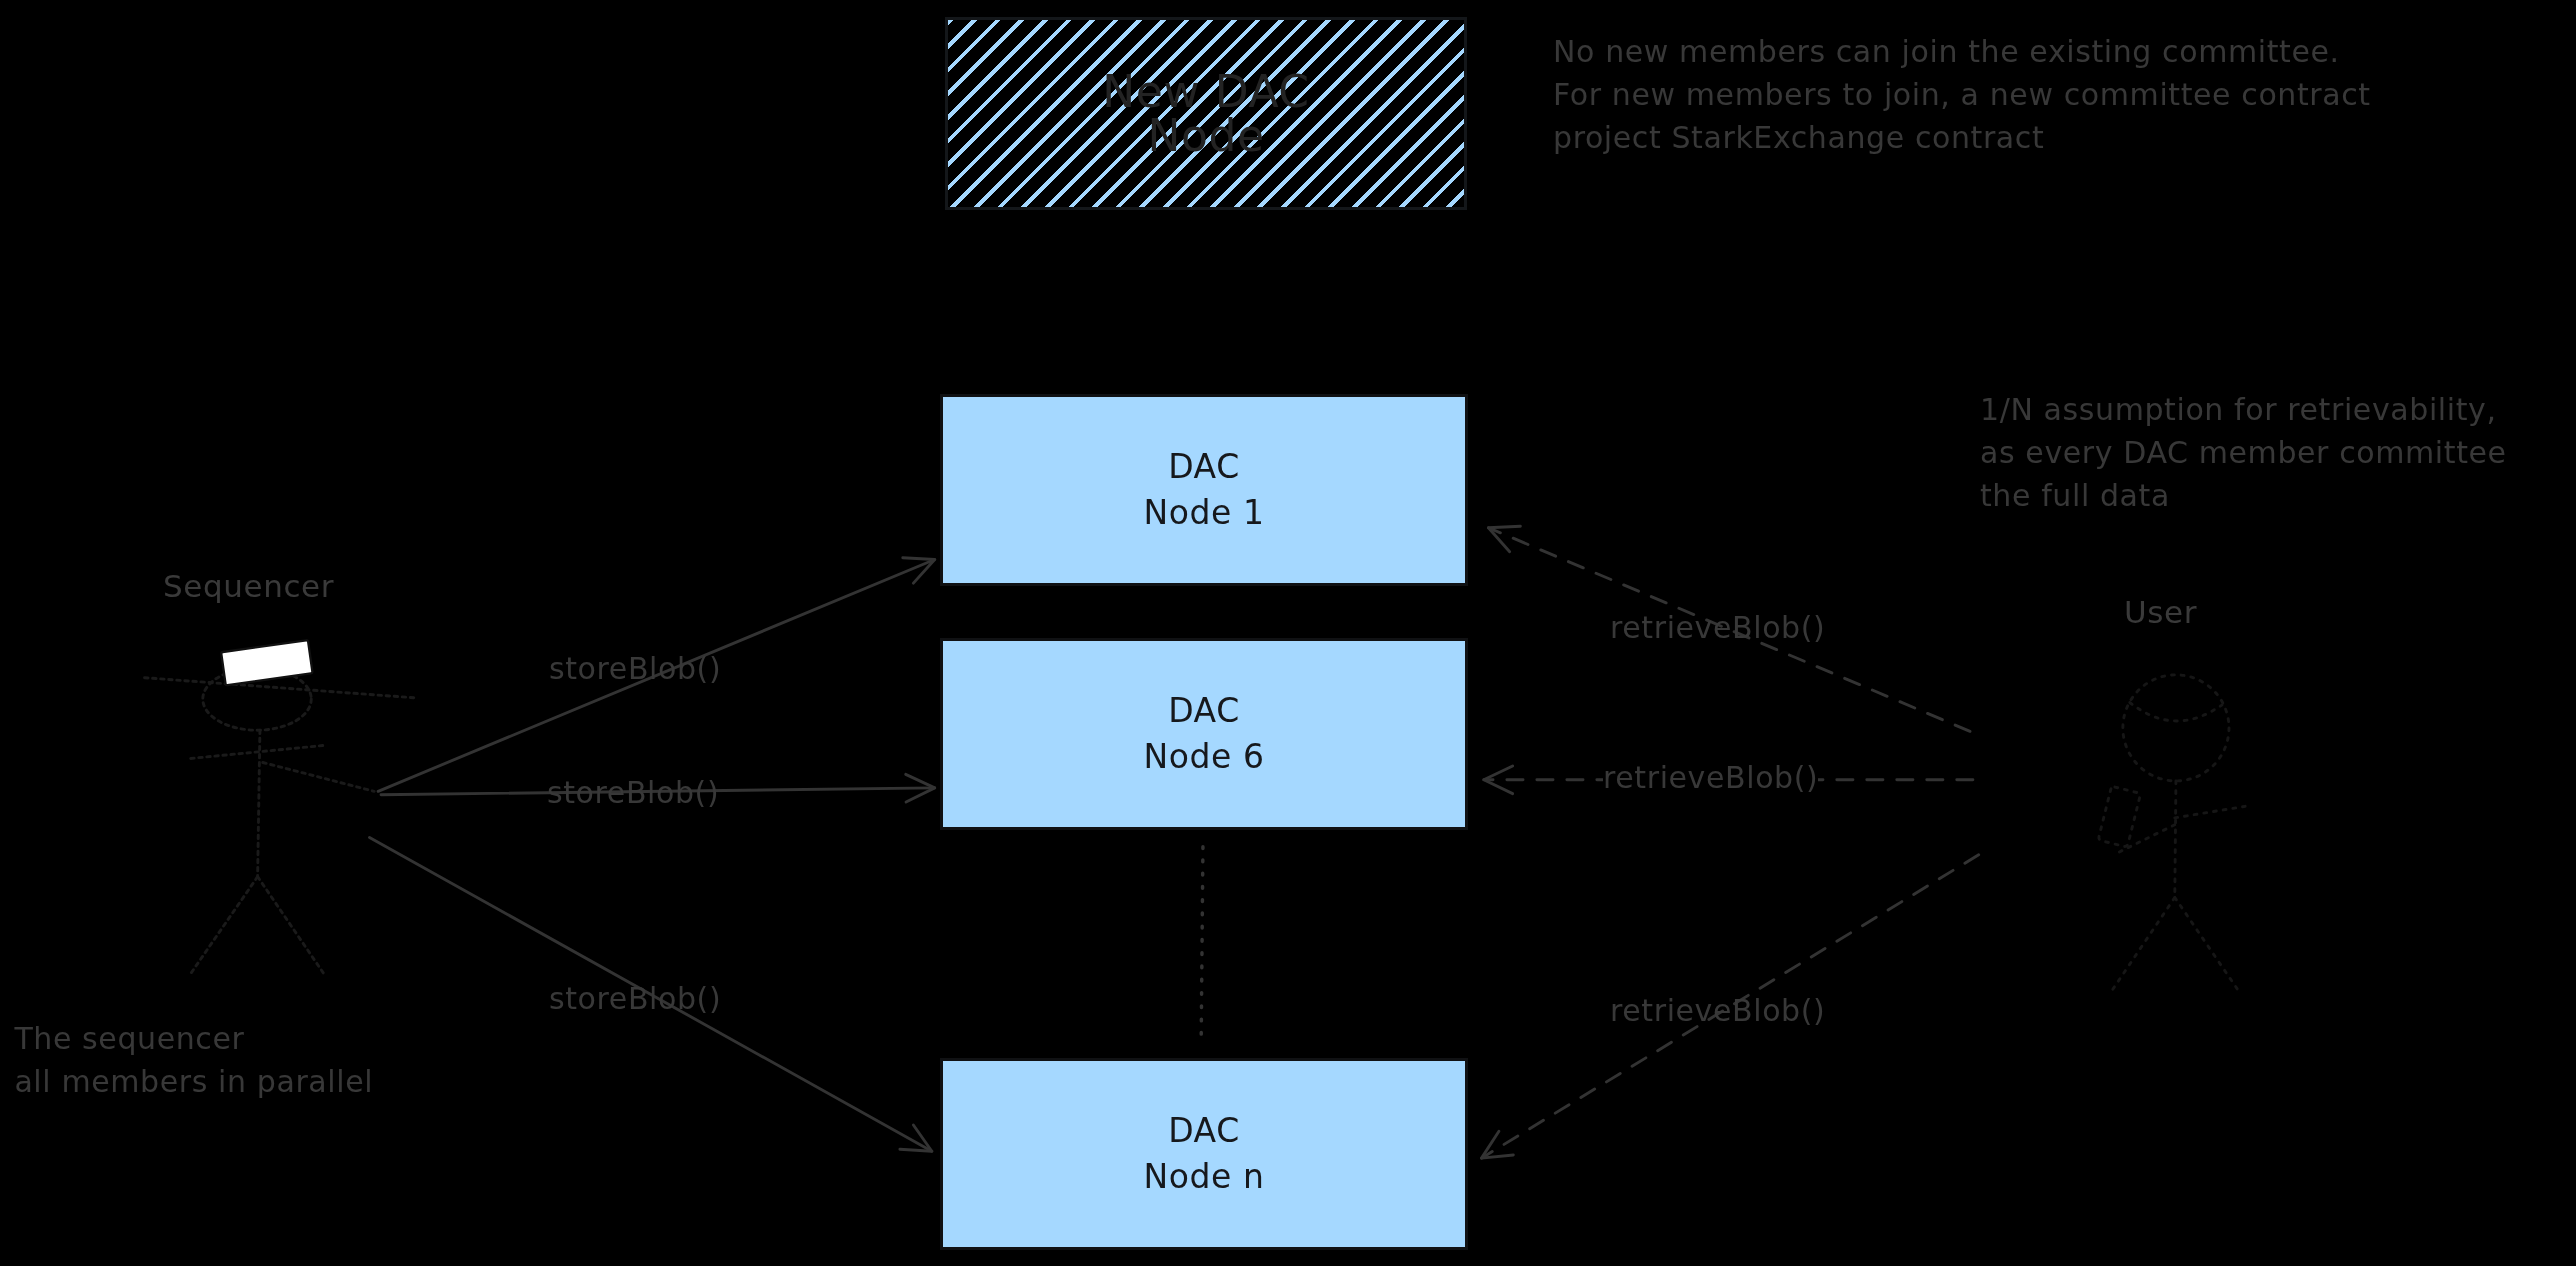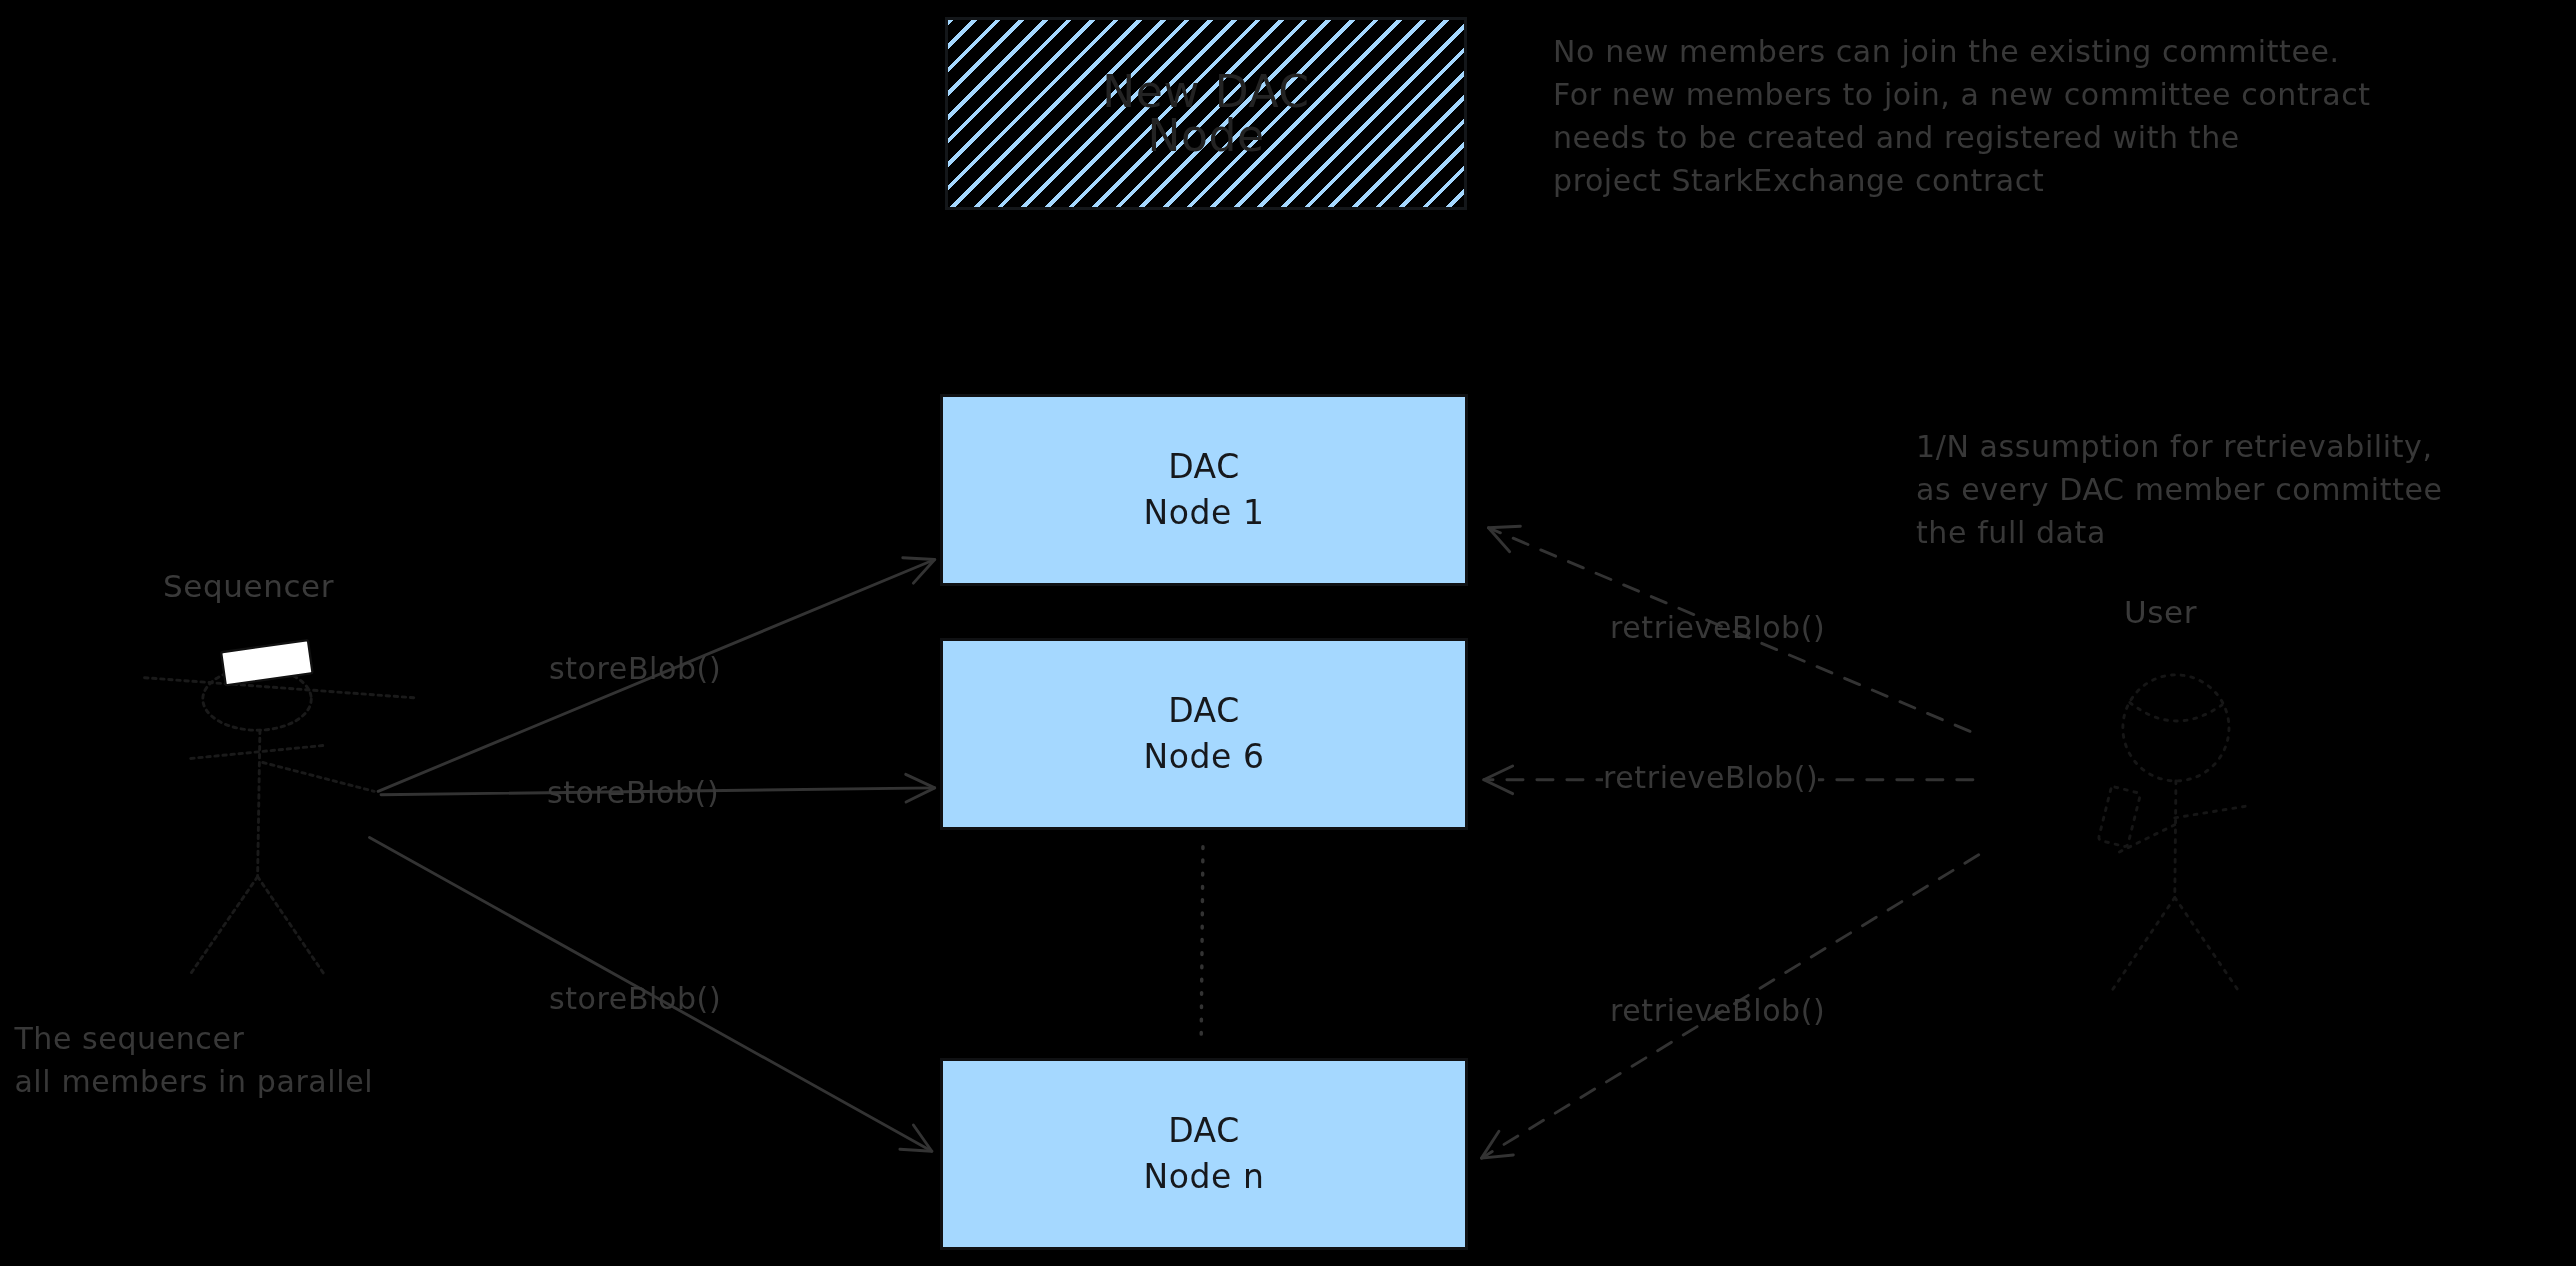--- a/index.html
+++ b/index.html
@@ -155,25 +155,24 @@
   <div class="abs calllabel" style="left:547px;top:775px;">storeBlob()</div>
   <div class="abs calllabel" style="left:549px;top:981px;">storeBlob()</div>
 
   <div class="abs calllabel" style="left:1610px;top:610px;">retrieveBlob()</div>
   <div class="abs calllabel" style="left:1603px;top:760px;background:#000;">retrieveBlob()</div>
   <div class="abs calllabel" style="left:1610px;top:993px;">retrieveBlob()</div>
 
   <div class="abs note" style="left:1553px;top:30px;">
     <div>No new members can join the existing committee.</div>
     <div>For new members to join, a new committee contract</div>
-    <div>needs to be created and registered with the</div>
     <div>project StarkExchange contract</div>
   </div>
 
-  <div class="abs note" style="left:1916px;top:388px;margin-top:37px;">
+  <div class="abs note" style="left:1980px;top:388px;">
     <div>1/N assumption for retrievability,</div>
     <div>as every DAC member committee</div>
     <div>the full data</div>
   </div>
 
   <div class="abs note" style="left:14.4px;top:1017px;">
     <div>The sequencer</div>
     <div>all members in parallel</div>
   </div>
 

